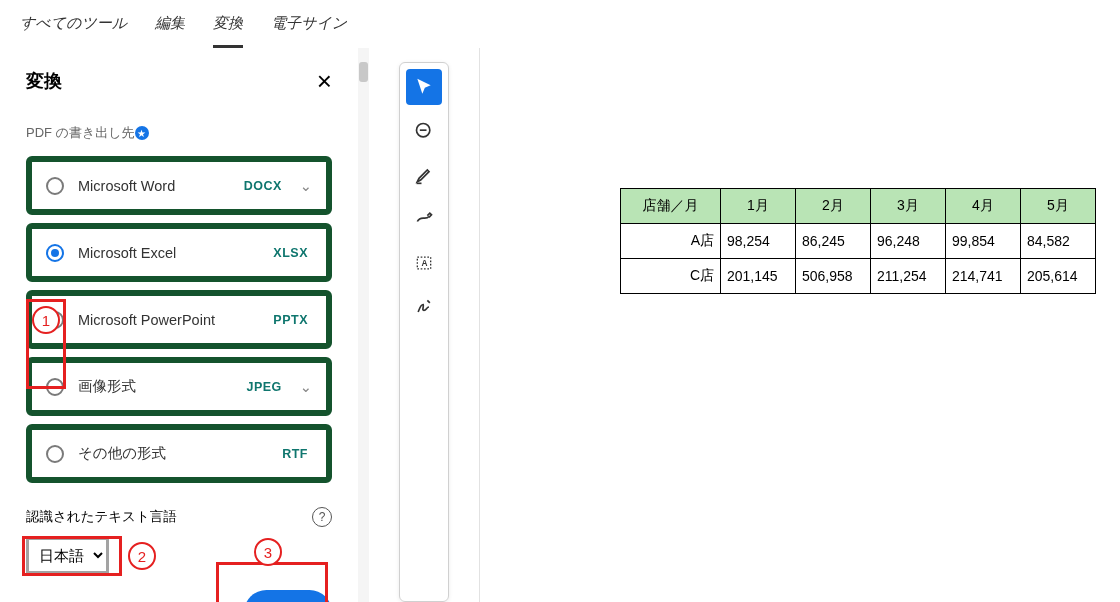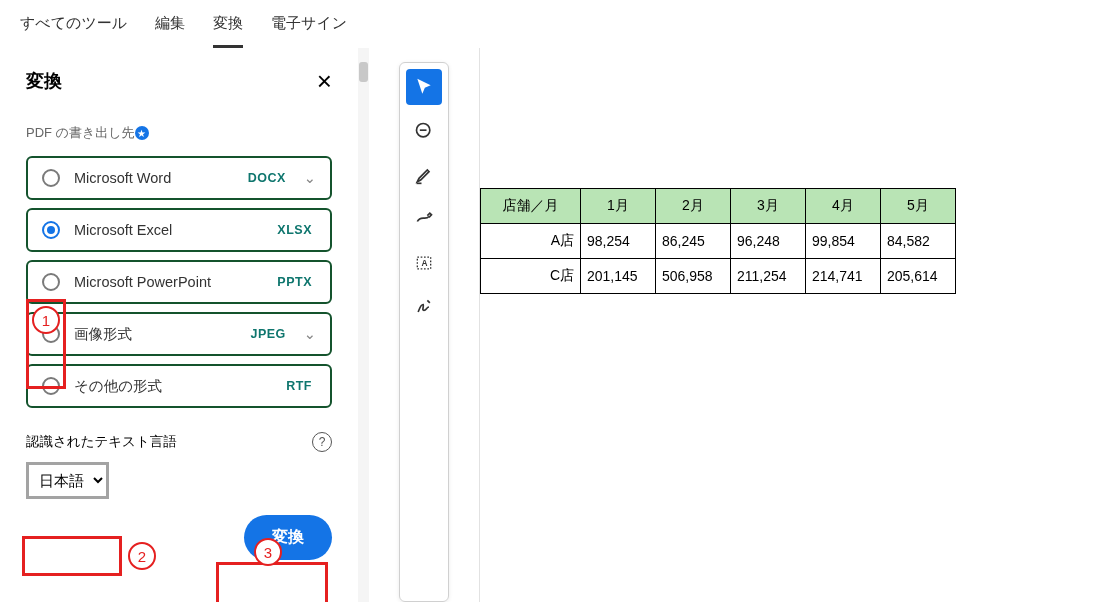--- a/index.html
+++ b/index.html
@@ -1,20 +1,20 @@
 <!DOCTYPE html>
 <html><head>
 <meta charset="utf-8">
 <style>
   * { box-sizing: border-box; margin: 0; padding: 0; font-family: "Yu Gothic", "Hiragino Sans", sans-serif; }
   body { width: 1120px; height: 602px; background: #fff; overflow: hidden; }
 
   
   .menu-bar { display: flex; gap: 28px; padding: 14px 20px 0 20px; font-size: 15px; color: #333; }
-  .menu-item { padding-bottom: 12px; cursor: pointer; }
+  .menu-item { padding-bottom: 12px; cursor: pointer; font-style: italic; }
   .menu-item.active { border-bottom: 3px solid #333; font-weight: 500; }
 
   
   .main { display: flex; height: calc(100% - 48px); }
   .panel { width: 358px; padding: 20px 26px 0 26px; position: relative; }
   .scrollbar-deco { width: 11px; background: #f5f5f5; position: relative; }
   .scrollbar-thumb { position: absolute; top: 14px; left: 1px; width: 9px; height: 20px; background: #c8c8c8; border-radius: 3px; }
 
   .tool-strip-area { width: 110px; padding-top: 14px; display: flex; justify-content: center; }
   .tool-strip { border: 1px solid #d0d0d0; border-radius: 6px; padding: 6px 4px; display: flex; flex-direction: column; gap: 8px; align-items: center; width: 50px; box-shadow: 0 1px 4px rgba(0,0,0,.08); }
@@ -22,42 +22,42 @@
   .tool-btn.active { background: #1474e6; color: #fff; }
 
   
   .panel-header { display: flex; justify-content: space-between; align-items: center; margin-bottom: 30px; }
   .panel-title { font-size: 18px; font-weight: 700; }
   .close-x { font-size: 26px; cursor: pointer; line-height: 1; }
 
   .section-label { font-size: 13px; color: #666; display: flex; align-items: center; margin-bottom: 14px; }
   .star-icon { width: 14px; height: 14px; background: #1474e6; border-radius: 50%; display: inline-flex; align-items: center; justify-content: center; color: #fff; font-size: 10px; }
 
-  .opt { border: 2px solid #14532d; border-radius: 6px; height: 44px; display: flex; align-items: center; padding: 0 14px; margin-bottom: 8px; cursor: pointer; gap: 14px; font-size: 14.5px; color: #333; }
+  .opt { border: 6px solid #14532d; border-radius: 6px; height: 59px; display: flex; align-items: center; padding: 0 14px; margin-bottom: 8px; cursor: pointer; gap: 14px; font-size: 14.5px; color: #333; }
   .opt .ext { margin-left: auto; color: #0f766e; font-size: 12.5px; letter-spacing: .5px; font-weight: 600; margin-right: 4px; }
   .radio { width: 18px; height: 18px; border: 2px solid #7a7a7a; border-radius: 50%; flex-shrink: 0; position: relative; }
   .radio.checked { border-color: #1474e6; }
   .radio.checked::after { content: ""; position: absolute; inset: 3px; background: #1474e6; border-radius: 50%; }
   .chev { color: #888; }
 
   .lang-row { margin-top: 24px; }
   .lang-label-row { display: flex; justify-content: space-between; align-items: center; margin-bottom: 10px; }
   .lang-label { font-size: 13.5px; color: #000000; }
   .help-q { width: 20px; height: 20px; border: 1.5px solid #555; border-radius: 50%; display: flex; align-items: center; justify-content: center; font-size: 12px; color: #555; cursor: pointer; }
   .lang-select { font-size: 15px; padding: 6px 6px; border: 3px solid #a3a3a3; background: #fff; cursor: pointer; }
 
   .convert-row { display: flex; justify-content: flex-end; margin-top: 16px; }
   .convert-btn { background: #1474e6; color: #fff; border: none; border-radius: 26px; padding: 12px 28px; font-size: 16px; font-weight: 700; cursor: pointer; }
 
   
   .anno-box { position: absolute; border: 3px solid #e52020; pointer-events: none; }
   .anno-circle { position: absolute; width: 28px; height: 28px; border: 2px solid #e52020; border-radius: 50%; color: #e52020; display: flex; align-items: center; justify-content: center; font-size: 15px; background: #fff; pointer-events: none; }
 
   
-  .doc-view { flex: 1; padding-top: 140px; border-left: 1px solid #e2e2e2; }
+  .doc-view { flex: 1; padding-top: 140px; padding-left: 140px; border-left: 1px solid #e2e2e2; }
   table.data { border-collapse: collapse; }
   table.data th, table.data td { border: 1.5px solid #000; padding: 8px 6px; font-size: 14px; min-width: 75px; }
   table.data th { background: #b9e4b5; font-weight: 400; text-align: center; }
   table.data td.rowhead { text-align: right; min-width: 100px; margin-left: 16px; }
 </style>
 </head>
 <body>
 
 <div class="menu-bar">
   <div class="menu-item">すべてのツール</div>

